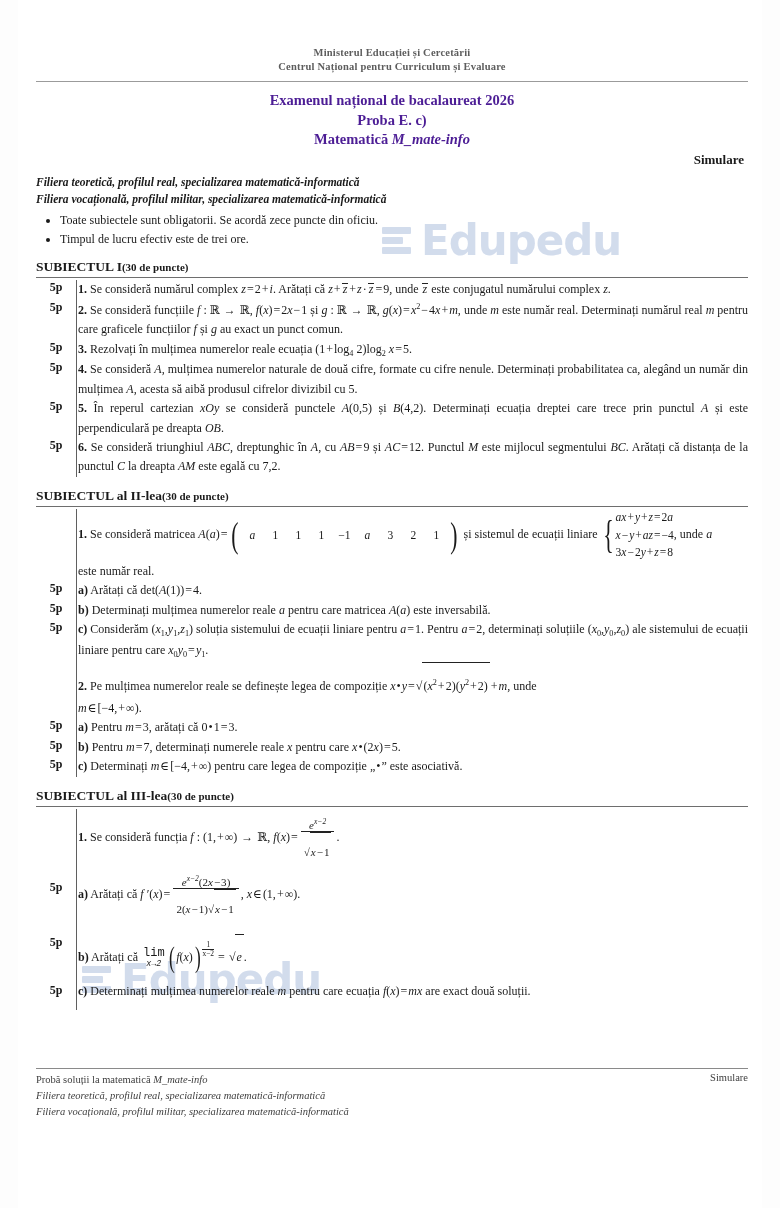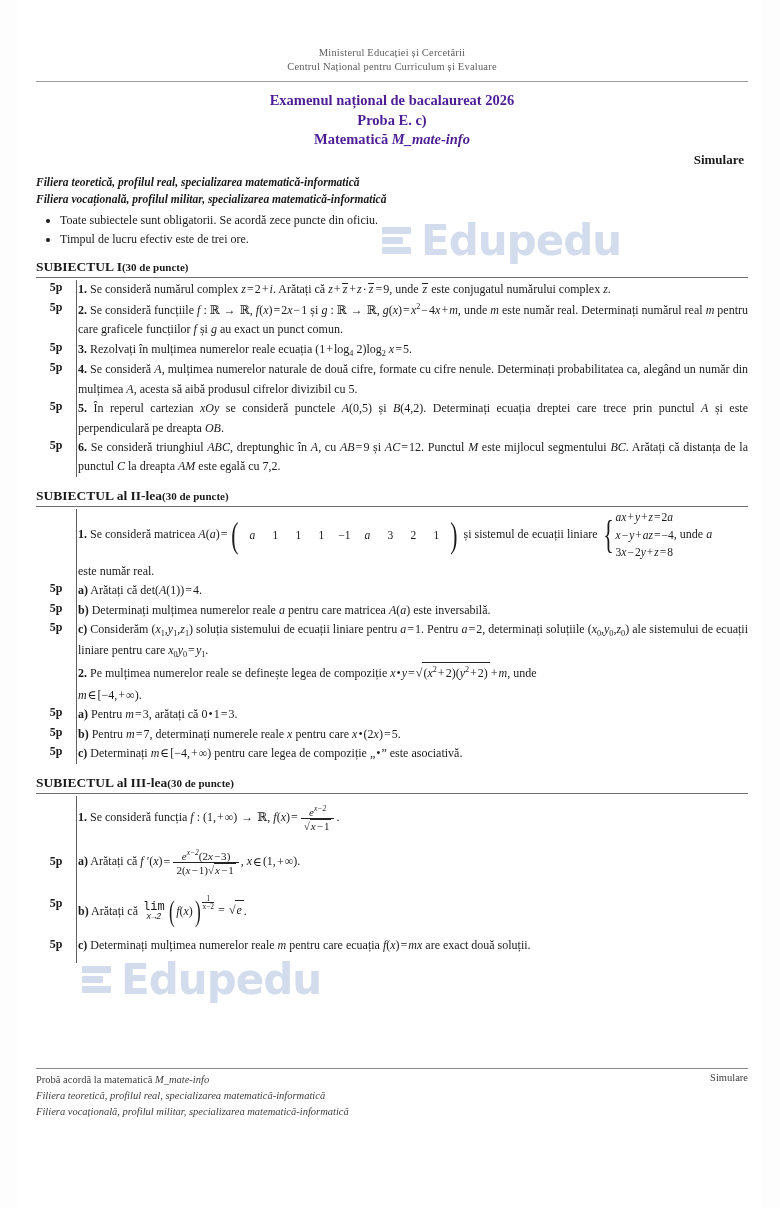--- a/index.html
+++ b/index.html
@@ -68,20 +68,21 @@
   .wm-mark span:nth-child(2) { top: 11px; width: 21px; }
   .wm-mark span:nth-child(3) { top: 21px; width: 29px; }
 
   
   .ministry {
     text-align: center;
     font-size: 10.5px;
     color: #5d5d5d;
     line-height: 1.38;
     letter-spacing: .2px;
+    font-weight: bold;
   }
   .hdr-rule {
     border: 0;
     border-top: 1px solid #9b9b9b;
     margin: 6px 0 9px 0;
   }
   .exam-title {
     text-align: center;
     font-weight: bold;
     font-size: 14.5px;
@@ -167,21 +168,21 @@
     vertical-align: middle;
     text-align: center;
     font-size: .92em;
     line-height: 1.12;
     margin: 0 2px;
   }
   .frac .num { display: block; padding: 0 3px; }
   .frac .den { display: block; border-top: 1px solid #222; padding: 0 3px; }
   .rad { display: inline-block; white-space: nowrap; }
   .rad .sign { font-style: normal; }
-  .rad .body { border-top: 1px solid #222; padding: 0 2px 0 1px; display: inline-block; }
+  .rad .body { border-top: 1px solid #222; padding: 13px 2px 0 1px; display: inline-block; }
   .paren-tall {
     display: inline-block;
     font-size: 2.9em;
     font-weight: 300;
     line-height: .55;
     vertical-align: middle;
     font-style: normal;
     transform: scaleX(.62);
   }
   .matrix {
@@ -487,21 +488,21 @@
       </tr>
     </tbody>
       </table>
 
   </div>
 
   <div id="footer">
     <hr class="foot-rule">
     <div class="foot-flex">
       <div class="foot-left">
-        <div class="l1"><span>Probă acordă la matematică </span><i>M_mate-info</i></div>
+        <div class="l1"><span>Probă soluții la matematică </span><i>M_mate-info</i></div>
         <div class="l2">Filiera teoretică, profilul real, specializarea matematică-informatică</div>
         <div class="l3">Filiera vocațională, profilul militar, specializarea matematică-informatică</div>
       </div>
       <div class="foot-right">Simulare</div>
     </div>
   </div>
 
 </div>
 
 </body></html>

